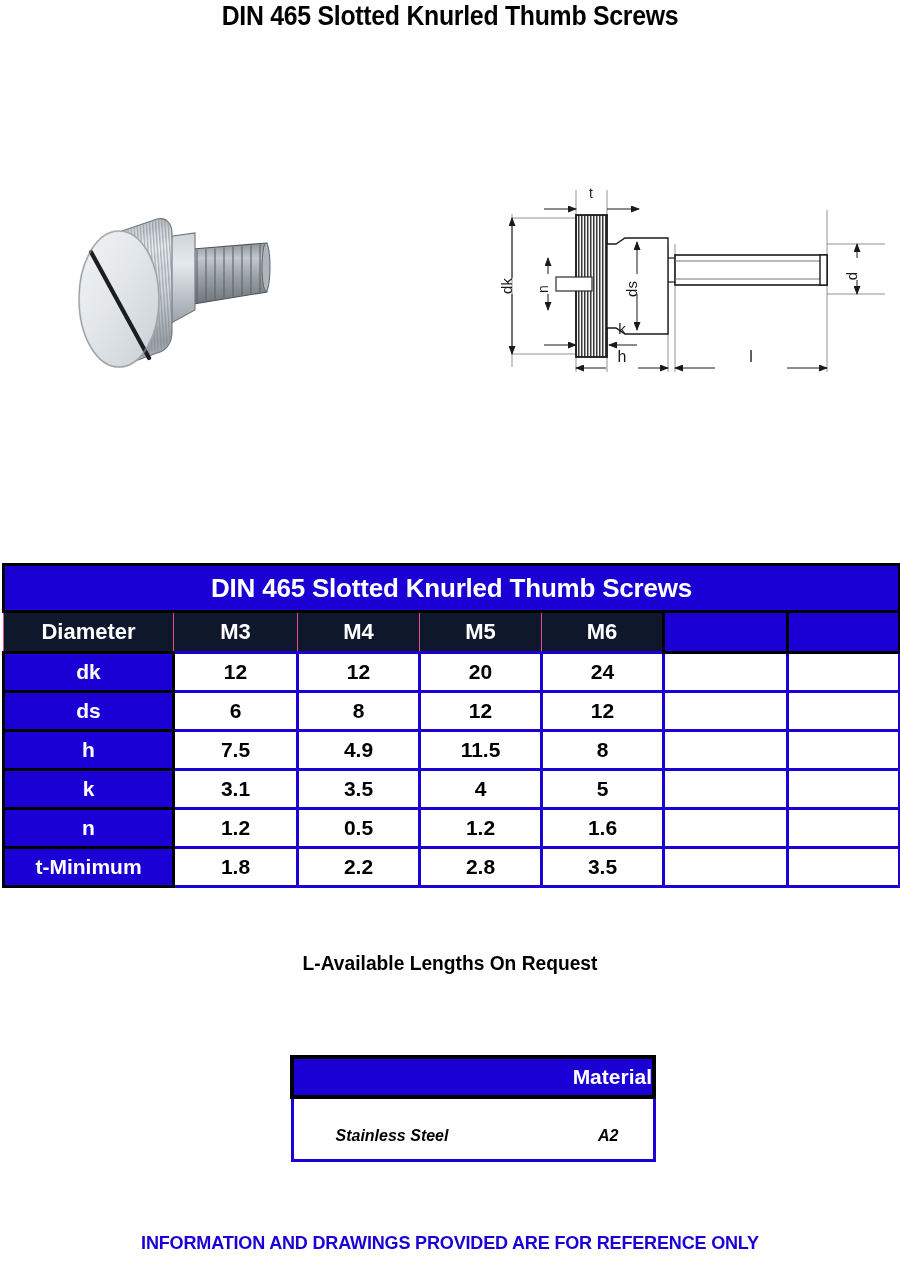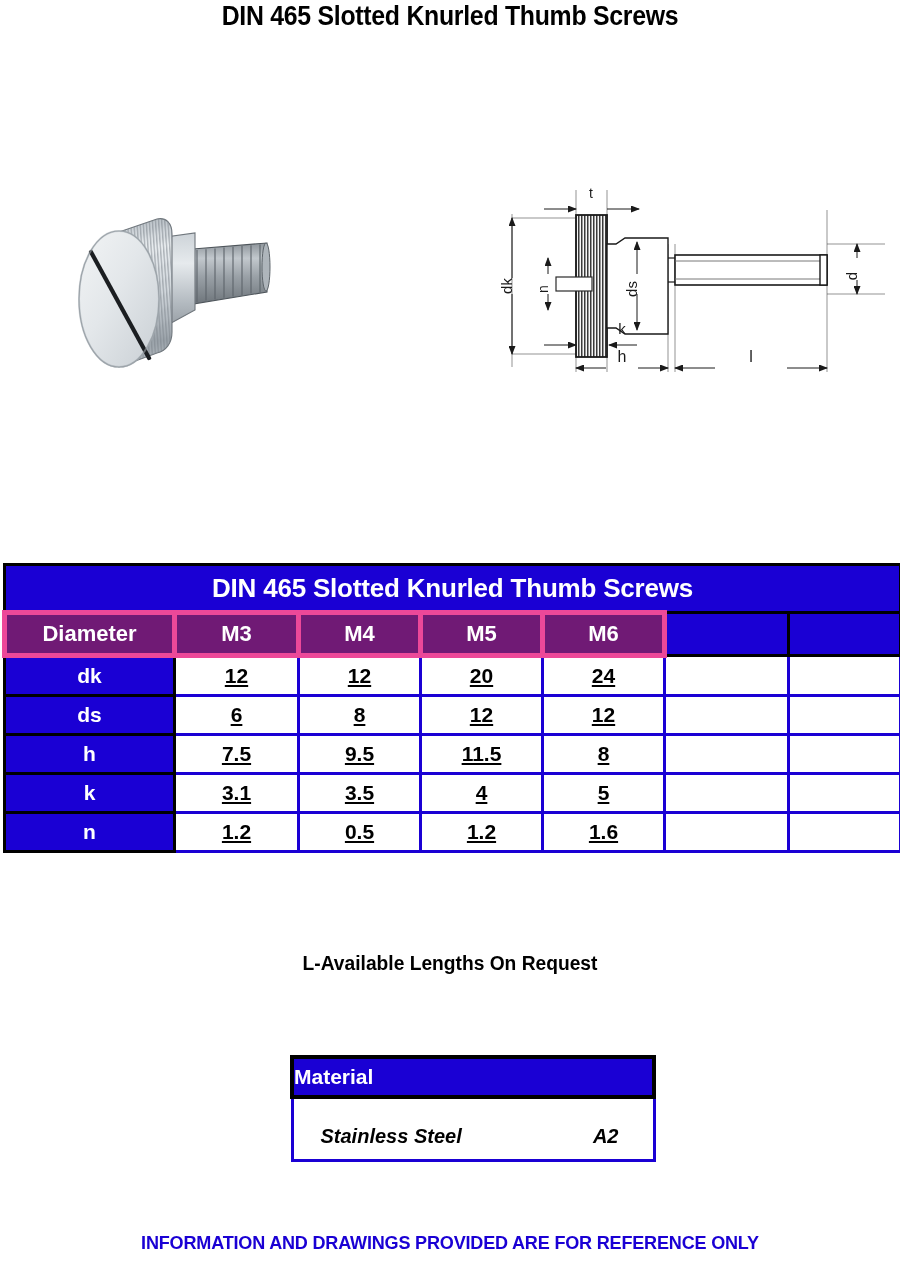--- a/index.html
+++ b/index.html
@@ -79,38 +79,37 @@
   }
   .spec-title-cell {
     background: #1a00d4;
     color: #ffffff;
     font-size: 26px !important;
     height: 44px !important;
     border: 3px solid #000000;
     letter-spacing: -0.2px;
   }
   .spec-hdr {
-    background: #701a75;
+    background: #0f172a;
     color: #ffffff;
-    border: 5px solid #ec4899;
+    border: 1px solid #ec4899;
     font-size: 22px !important;
     height: 38px !important;
   }
   .spec-label {
     background: #1a00d4;
     color: #ffffff;
     border: 3px solid #000000;
     font-size: 21px !important;
   }
   .spec-val {
     background: #ffffff;
     color: #000000;
     border: 3px solid #1a00d4;
     font-size: 21px !important;
-    text-decoration: underline;
   }
   .spec-empty-hdr {
     background: #1a00d4;
     border: 3px solid #000000;
   }
   .spec-empty-val {
     background: #ffffff;
     border: 3px solid #1a00d4;
   }
 
@@ -133,41 +132,41 @@
     position: absolute;
     left: 290px;
     top: 1055px;
     width: 366px;
     border-collapse: collapse;
     table-layout: fixed;
   }
   .material-hdr {
     background: #1a00d4;
     color: #ffffff;
-    text-align: left;
+    text-align: right;
     font-size: 21px;
     font-weight: bold;
     height: 36px;
     border: 4px solid #000000;
     padding: 0;
   }
   .material-body-cell {
     background: #ffffff;
     color: #000000;
     height: 60px;
     border: 3px solid #1a00d4;
     padding: 0;
     vertical-align: middle;
   }
   .material-body-inner {
     display: flex;
     align-items: center;
     justify-content: space-between;
-    padding: 0 34px 0 27px;
-    font-size: 20px;
+    padding: 0 34px 0 42px;
+    font-size: 16px;
     font-weight: bold;
     font-style: italic;
     margin-top: 14px;
   }
 
   
   .disclaimer {
     position: absolute;
     top: 1232px;
     left: 0;
@@ -395,41 +394,50 @@
       <td class="spec-val">6</td>
       <td class="spec-val">8</td>
       <td class="spec-val">12</td>
       <td class="spec-val">12</td>
       <td class="spec-empty-val"></td>
       <td class="spec-empty-val"></td>
     </tr>
     <tr>
       <td class="spec-label">h</td>
       <td class="spec-val">7.5</td>
-      <td class="spec-val">9.5</td>
+      <td class="spec-val">4.9</td>
       <td class="spec-val">11.5</td>
       <td class="spec-val">8</td>
       <td class="spec-empty-val"></td>
       <td class="spec-empty-val"></td>
     </tr>
     <tr>
       <td class="spec-label">k</td>
       <td class="spec-val">3.1</td>
       <td class="spec-val">3.5</td>
       <td class="spec-val">4</td>
       <td class="spec-val">5</td>
       <td class="spec-empty-val"></td>
       <td class="spec-empty-val"></td>
     </tr>
     <tr>
       <td class="spec-label">n</td>
       <td class="spec-val">1.2</td>
       <td class="spec-val">0.5</td>
       <td class="spec-val">1.2</td>
       <td class="spec-val">1.6</td>
+      <td class="spec-empty-val"></td>
+      <td class="spec-empty-val"></td>
+    </tr>
+    <tr>
+      <td class="spec-label">t-Minimum</td>
+      <td class="spec-val">1.8</td>
+      <td class="spec-val">2.2</td>
+      <td class="spec-val">2.8</td>
+      <td class="spec-val">3.5</td>
       <td class="spec-empty-val"></td>
       <td class="spec-empty-val"></td>
     </tr>
   </tbody>
 </table>
 
 <div class="lengths-note">L-Available Lengths On Request</div>
 
 <table class="material-table">
   <tbody>

